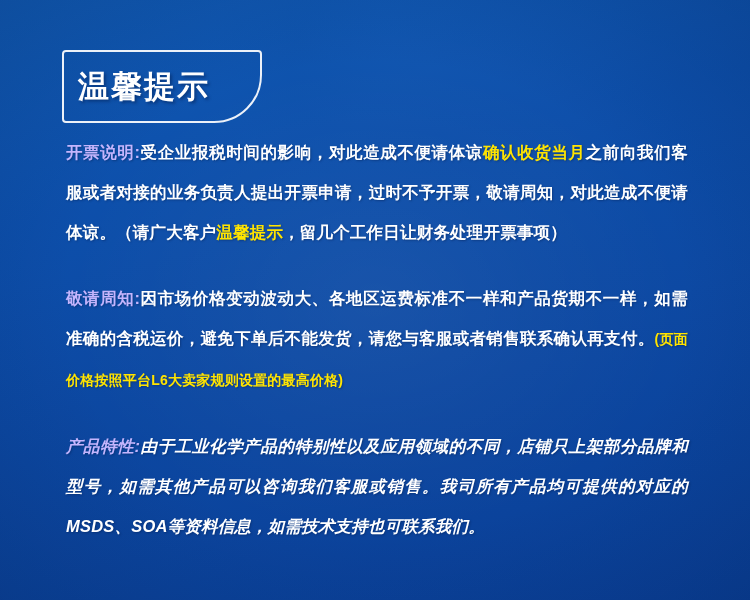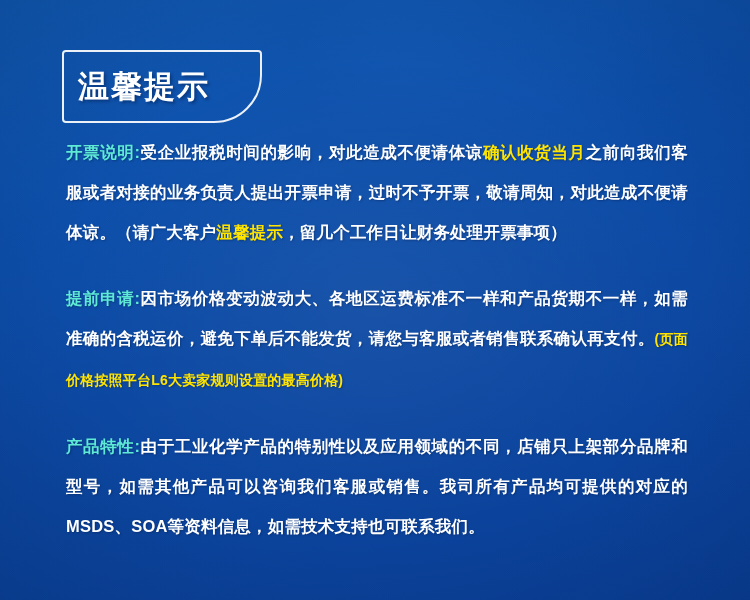--- a/index.html
+++ b/index.html
@@ -94,23 +94,23 @@
     margin: 0 0 26px 0;
     color: #ffffff;
     font-size: 16.5px;
     line-height: 40px;
     letter-spacing: .2px;
     font-weight: bold;
     text-shadow: 1px 1px 2px rgba(0,20,60,0.35);
     text-align: justify;
     text-justify: inter-character;
   }
-  .para:last-child { margin-bottom: 0; }
+  .para:last-child { margin-bottom: 0; font-style: italic; }
   .lead {
-    color: #5eead4;
+    color: #c4b5fd;
     font-weight: bold;
   }
   .hl {
     color: #ffe400;
     font-weight: bold;
   }
   .note {
     color: #ffe400;
     font-weight: bold;
     font-size: 14px;
@@ -129,18 +129,18 @@
 
   <div class="title-wrap">
     <div class="title-frame"></div>
     <div class="title-text">温馨提示</div>
   </div>
 
   <div class="copy">
 
     <p class="para"><span class="lead">开票说明:</span><span>受企业报税时间的影响，对此造成不便请体谅</span><span class="hl">确认收货当月</span><span>之前向我们客服或者对接的业务负责人提出开票申请，过时不予开票，敬请周知，对此造成不便请体谅。（请广大客户</span><span class="hl">温馨提示</span><span>，留几个工作日让财务处理开票事项）</span></p>
 
-    <p class="para"><span class="lead">提前申请:</span><span>因市场价格变动波动大、各地区运费标准不一样和产品货期不一样，如需准确的含税运价，避免下单后不能发货，请您与客服或者销售联系确认再支付。</span><span class="note">(页面价格按照平台L6大卖家规则设置的最高价格)</span></p>
+    <p class="para"><span class="lead">敬请周知:</span><span>因市场价格变动波动大、各地区运费标准不一样和产品货期不一样，如需准确的含税运价，避免下单后不能发货，请您与客服或者销售联系确认再支付。</span><span class="note">(页面价格按照平台L6大卖家规则设置的最高价格)</span></p>
 
     <p class="para p3"><span class="lead">产品特性:</span><span>由于工业化学产品的特别性以及应用领域的不同，店铺只上架部分品牌和型号，如需其他产品可以咨询我们客服或销售。我司所有产品均可提供的对应的MSDS、SOA等资料信息，如需技术支持也可联系我们。</span></p>
 
   </div>
 </div>
 
 </body></html>

